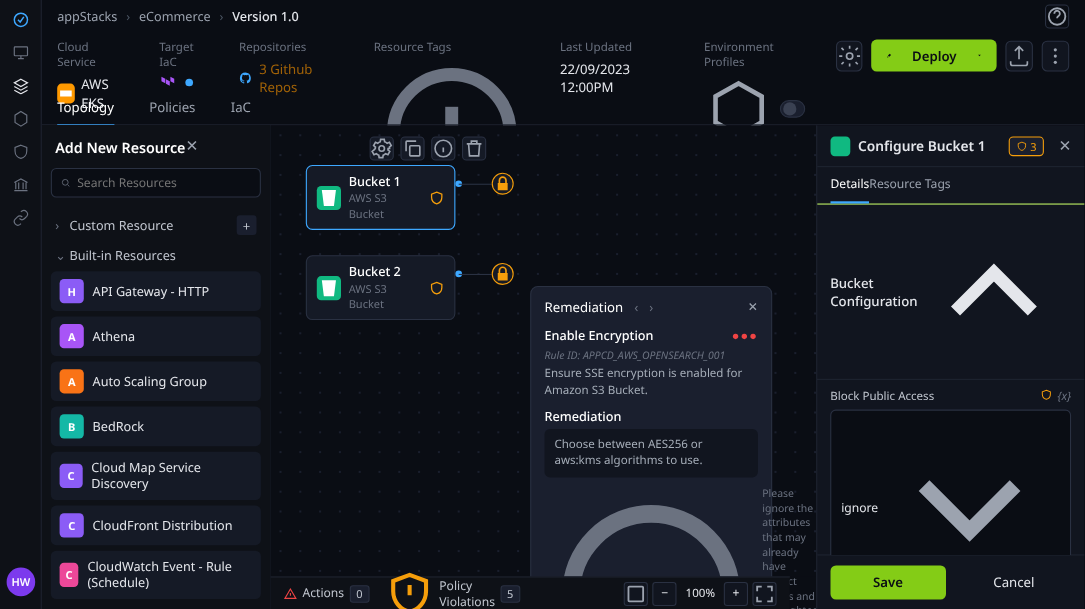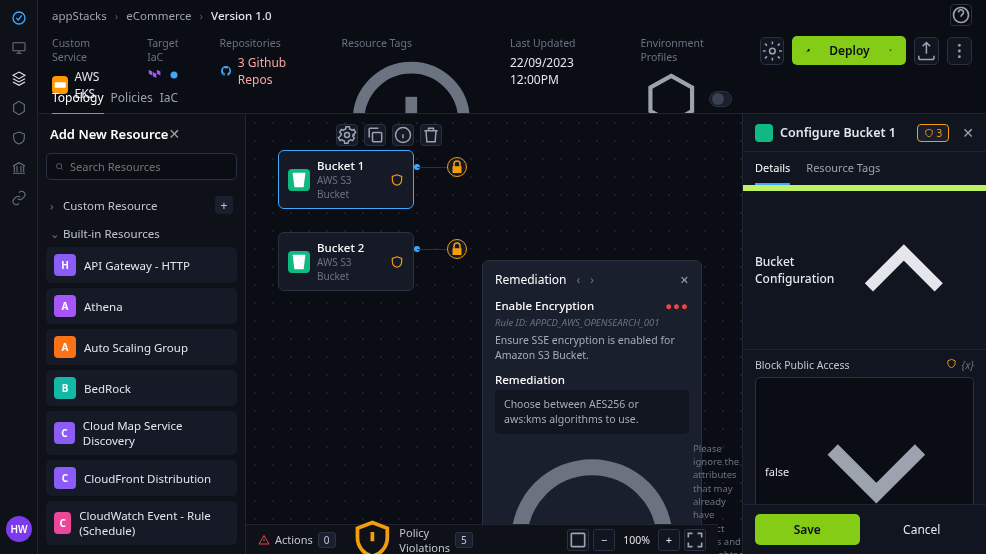--- a/index.html
+++ b/index.html
@@ -13,28 +13,28 @@
 .breadcrumb .sep{color:#4b5563}
 .breadcrumb .cur{color:#e4e6eb;font-weight:500}
 .help-btn{margin-left:auto;width:22px;height:22px;border:1px solid #2a3142;border-radius:4px;display:flex;align-items:center;justify-content:center;cursor:pointer}
 .header-row{position:absolute;left:38px;top:30px;right:0;height:52px;display:flex;align-items:flex-start;padding:6px 14px;gap:28px}
 .hcol{display:flex;flex-direction:column;gap:4px}
 .hcol .lbl{color:#6b7280;font-size:10.5px}
 .hcol .val{color:#e4e6eb;font-size:12px;display:flex;align-items:center;gap:6px}
 .aws-ic{width:18px;height:18px;background:#ff9900;border-radius:4px;display:inline-flex;align-items:center;justify-content:center}
 .iac-ic{width:14px;height:14px;color:#a855f7}
 .gh-ic{width:14px;height:14px;color:#3ea8ff}
-.gh-link{color:#fca5a5}
+.gh-link{color:#a16207}
 .tag-pill{background:#1a1f2e;border:1px solid #2a3142;border-radius:10px;padding:2px 8px;font-size:10.5px;color:#a5adb8}
 .env-toggle{width:32px;height:16px;background:#1a1f2e;border:1px solid #2a3142;border-radius:10px;position:relative;display:inline-block}
 .env-toggle::after{content:"";position:absolute;left:2px;top:1px;width:12px;height:12px;border-radius:50%;background:#3a4152}
 .header-actions{margin-left:auto;display:flex;align-items:center;gap:8px}
 .icon-btn{width:28px;height:28px;border:1px solid #2a3142;border-radius:5px;background:#11151f;display:flex;align-items:center;justify-content:center;cursor:pointer;color:#9ca3af}
 .deploy-btn{background:#84cc16;color:#0a0d14;border:none;border-radius:5px;padding:6px 14px;font-size:12px;font-weight:600;display:flex;align-items:center;gap:18px;cursor:pointer}
-.tabs-row{position:absolute;left:38px;top:82px;right:0;height:32px;border-bottom:1px solid #1f2430;display:flex;align-items:center;padding:0 14px;gap:7px}
+.tabs-row{position:absolute;left:38px;top:82px;right:0;height:32px;border-bottom:1px solid #1f2430;display:flex;align-items:center;padding:0 14px;gap:32px}
 .tab{font-size:12px;color:#9ca3af;padding:8px 0;cursor:pointer;position:relative}
 .tab.active{color:#fff}
 .tab.active::after{content:"";position:absolute;bottom:-1px;left:0;right:0;height:2px;background:#3ea8ff}
 .left-panel{position:absolute;left:38px;top:114px;width:208px;bottom:0;background:#0e1117;border-right:1px solid #1f2430;padding:10px 8px;overflow-y:auto}
 .panel-head{display:flex;align-items:center;margin-bottom:10px;padding:0 4px}
 .panel-head h3{font-size:13px;font-weight:600;color:#fff}
 .close-x{cursor:pointer;color:#9ca3af;font-size:14px}
 .search-box{background:#0a0d14;border:1px solid #2a3142;border-radius:5px;padding:5px 8px;display:flex;align-items:center;gap:6px;margin-bottom:10px}
 .search-box input{background:transparent;border:none;color:#9ca3af;font-size:11px;outline:none;flex:1}
 .subtabs{display:flex;gap:14px;border-bottom:1px solid #1f2430;margin-bottom:8px;padding:0 2px}
@@ -68,21 +68,21 @@
 .rem-dots{color:#ef4444;letter-spacing:1px}
 .rem-id{font-size:9.5px;color:#6b7280;font-style:italic;margin-bottom:4px}
 .rem-desc{font-size:10.5px;color:#a5adb8;line-height:1.4}
 .rem-box{background:#11151f;border-radius:5px;padding:7px 9px;font-size:10.5px;color:#a5adb8;margin-bottom:8px;line-height:1.4}
 .rem-note{font-size:9.5px;color:#6b7280;line-height:1.4;display:flex;gap:4px;margin-bottom:10px}
 .right-panel{position:absolute;right:0;top:114px;width:244px;bottom:0;background:#11151f;border-left:1px solid #1f2430;display:flex;flex-direction:column}
 .rp-head{display:flex;align-items:center;padding:9px 12px;gap:7px;border-bottom:1px solid #1f2430}
 .rp-head .ic{width:18px;height:18px;background:#10b981;border-radius:4px}
 .rp-head .ttl{font-size:12.5px;font-weight:600;flex:1}
 .rp-badge{background:#1a1f2e;border:1px solid #f59e0b;border-radius:4px;padding:1px 6px;font-size:10px;color:#f59e0b;display:flex;align-items:center;gap:3px}
-.rp-tabs{display:flex;gap:16px;padding:0 12px;border-bottom:6px solid #bef264}
+.rp-tabs{display:flex;padding:0 12px;border-bottom:1px solid #bef264}
 .rp-tabs .t{font-size:11px;padding:8px 0;color:#9ca3af;cursor:pointer}
 .rp-tabs .t.active{color:#fff;border-bottom:2px solid #3ea8ff}
 .rp-body{flex:1;overflow-y:auto;padding:0 0 8px}
 .rp-section{padding:9px 12px;border-bottom:1px solid #1f2430;display:flex;align-items:center;justify-content:space-between;font-size:12px;font-weight:500}
 .field{padding:8px 12px}
 .f-lbl{font-size:10.5px;color:#c2c7d0;margin-bottom:5px;display:flex;align-items:center;justify-content:space-between}
 .f-icons{display:flex;gap:5px;color:#6b7280}
 .f-icons .warn{color:#f59e0b}
 .f-sel{background:#0a0d14;border:1px solid #2a3142;border-radius:5px;padding:6px 9px;font-size:11px;color:#e4e6eb;display:flex;align-items:center;justify-content:space-between;cursor:pointer}
 .rp-foot{padding:9px 12px;display:flex;gap:10px;border-top:1px solid #1f2430}
@@ -139,21 +139,21 @@
   <div class="help-btn">
     <svg viewBox="0 0 24 24" width="12" height="12" fill="none" stroke="#9ca3af" stroke-width="2">
         <circle cx="12" cy="12" r="9"></circle>
         <path d="M9 9a3 3 0 115 2c-1 1-2 1-2 3M12 17h0"></path>
       </svg>
   </div>
 </div>
 
 <div class="header-row">
   <div class="hcol">
-    <span class="lbl">Custom Service</span>
+    <span class="lbl">Cloud Service</span>
     <span class="val">
         <span class="aws-ic">
           <svg viewBox="0 0 24 24" width="12" height="12" fill="#fff">
             <path d="M4 8h16v8H4z"></path>
           </svg>
         </span>
         <span>AWS EKS</span>
       </span>
   </div>
   <div class="hcol">
@@ -420,21 +420,21 @@
       <div class="f-lbl">
         <span>Block Public Access</span>
         <span class="f-icons">
             <svg class="warn" width="11" height="11" viewBox="0 0 24 24" fill="none" stroke="currentColor" stroke-width="2">
               <path d="M12 3l8 3v5c0 5-3.5 9-8 10-4.5-1-8-5-8-10V6l8-3z"></path>
             </svg>
             <span style="font-style:italic">{x}</span>
           </span>
       </div>
       <div class="f-sel">
-        <span>false</span>
+        <span>ignore</span>
         <svg width="10" height="10" viewBox="0 0 24 24" fill="none" stroke="#9ca3af" stroke-width="2">
             <path d="M6 9l6 6 6-6"></path>
           </svg>
       </div>
 
     </div>
 
   </div>
   <div class="rp-foot">
     <button class="save-btn">Save</button>

